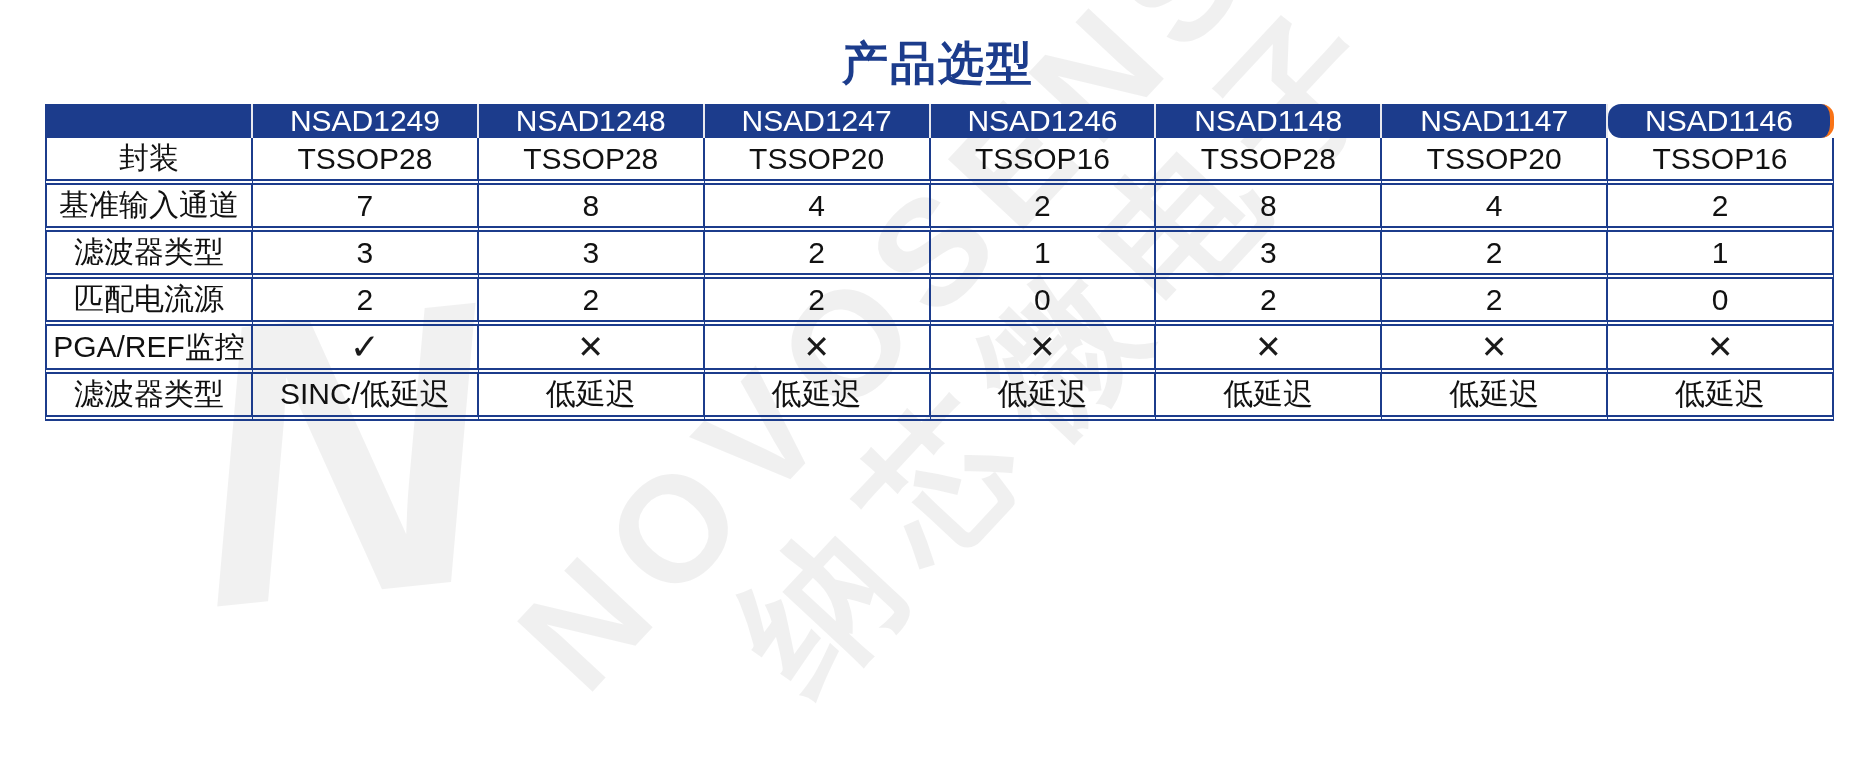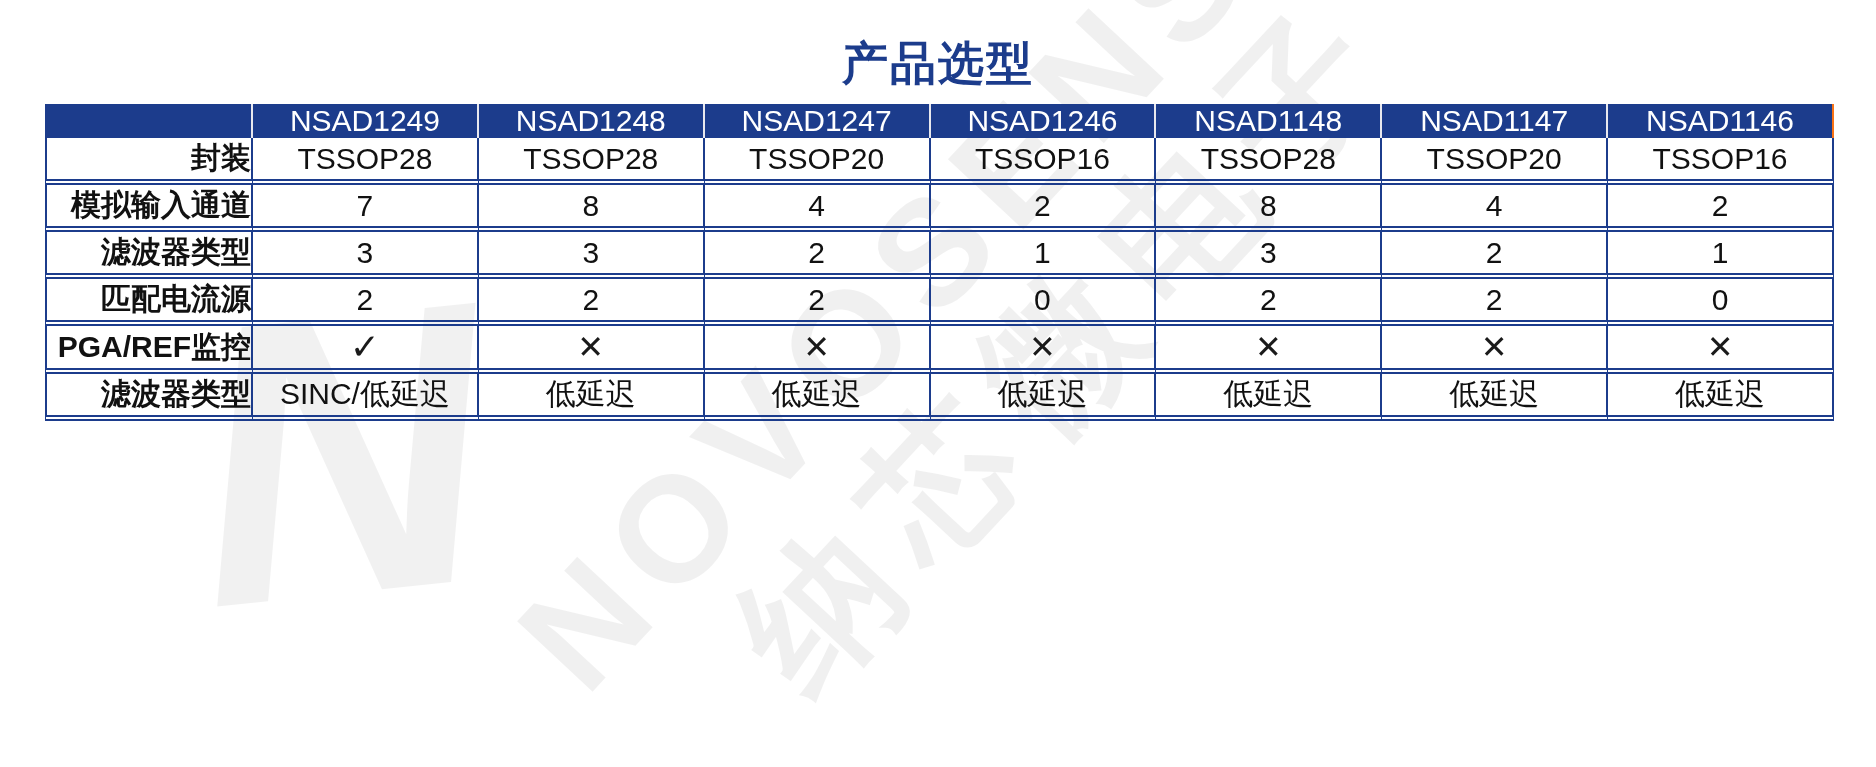--- a/index.html
+++ b/index.html
@@ -73,37 +73,37 @@
     background: #1c3c8c;
     color: #ffffff;
     font-size: 30px;
     font-weight: normal;
     height: 32px;
     text-align: center;
     border-right: 2px solid #e8e8ee;
     vertical-align: middle;
   }
   thead th:first-child { border-left: 2px solid #1c3c8c; }
-  thead th:last-child  { border-right: 2px solid #f97316; }
+  thead th:last-child  { border-right: 4px solid #f97316; border-radius: 13px; }
 
   tbody th, tbody td {
     height: 47px;
     font-size: 30px;
     font-weight: normal;
     color: #111111;
     background: transparent;
     border-right: 2px solid #1c3c8c;
     border-bottom: 6px double #1c3c8c;
     vertical-align: middle;
   }
   tbody th {
-    text-align: right;
+    text-align: center;
     padding-left: 0;
     border-left: 2px solid #1c3c8c;
-    font-weight: bold;
+    font-weight: normal;
   }
   tbody td { text-align: center; }
 
   .sym { font-size: 32px; color: #1a1a1a; }
   .sym.check { font-size: 36px; font-weight: normal; }
 </style>
 </head>
 <body>
 
 <div class="page">
@@ -147,21 +147,21 @@
             <th>封装</th>
             <td>TSSOP28</td>
             <td>TSSOP28</td>
             <td>TSSOP20</td>
             <td>TSSOP16</td>
             <td>TSSOP28</td>
             <td>TSSOP20</td>
             <td>TSSOP16</td>
           </tr>
           <tr>
-            <th>模拟输入通道</th>
+            <th>基准输入通道</th>
             <td>7</td>
             <td>8</td>
             <td>4</td>
             <td>2</td>
             <td>8</td>
             <td>4</td>
             <td>2</td>
           </tr>
           <tr>
             <th>滤波器类型</th>

